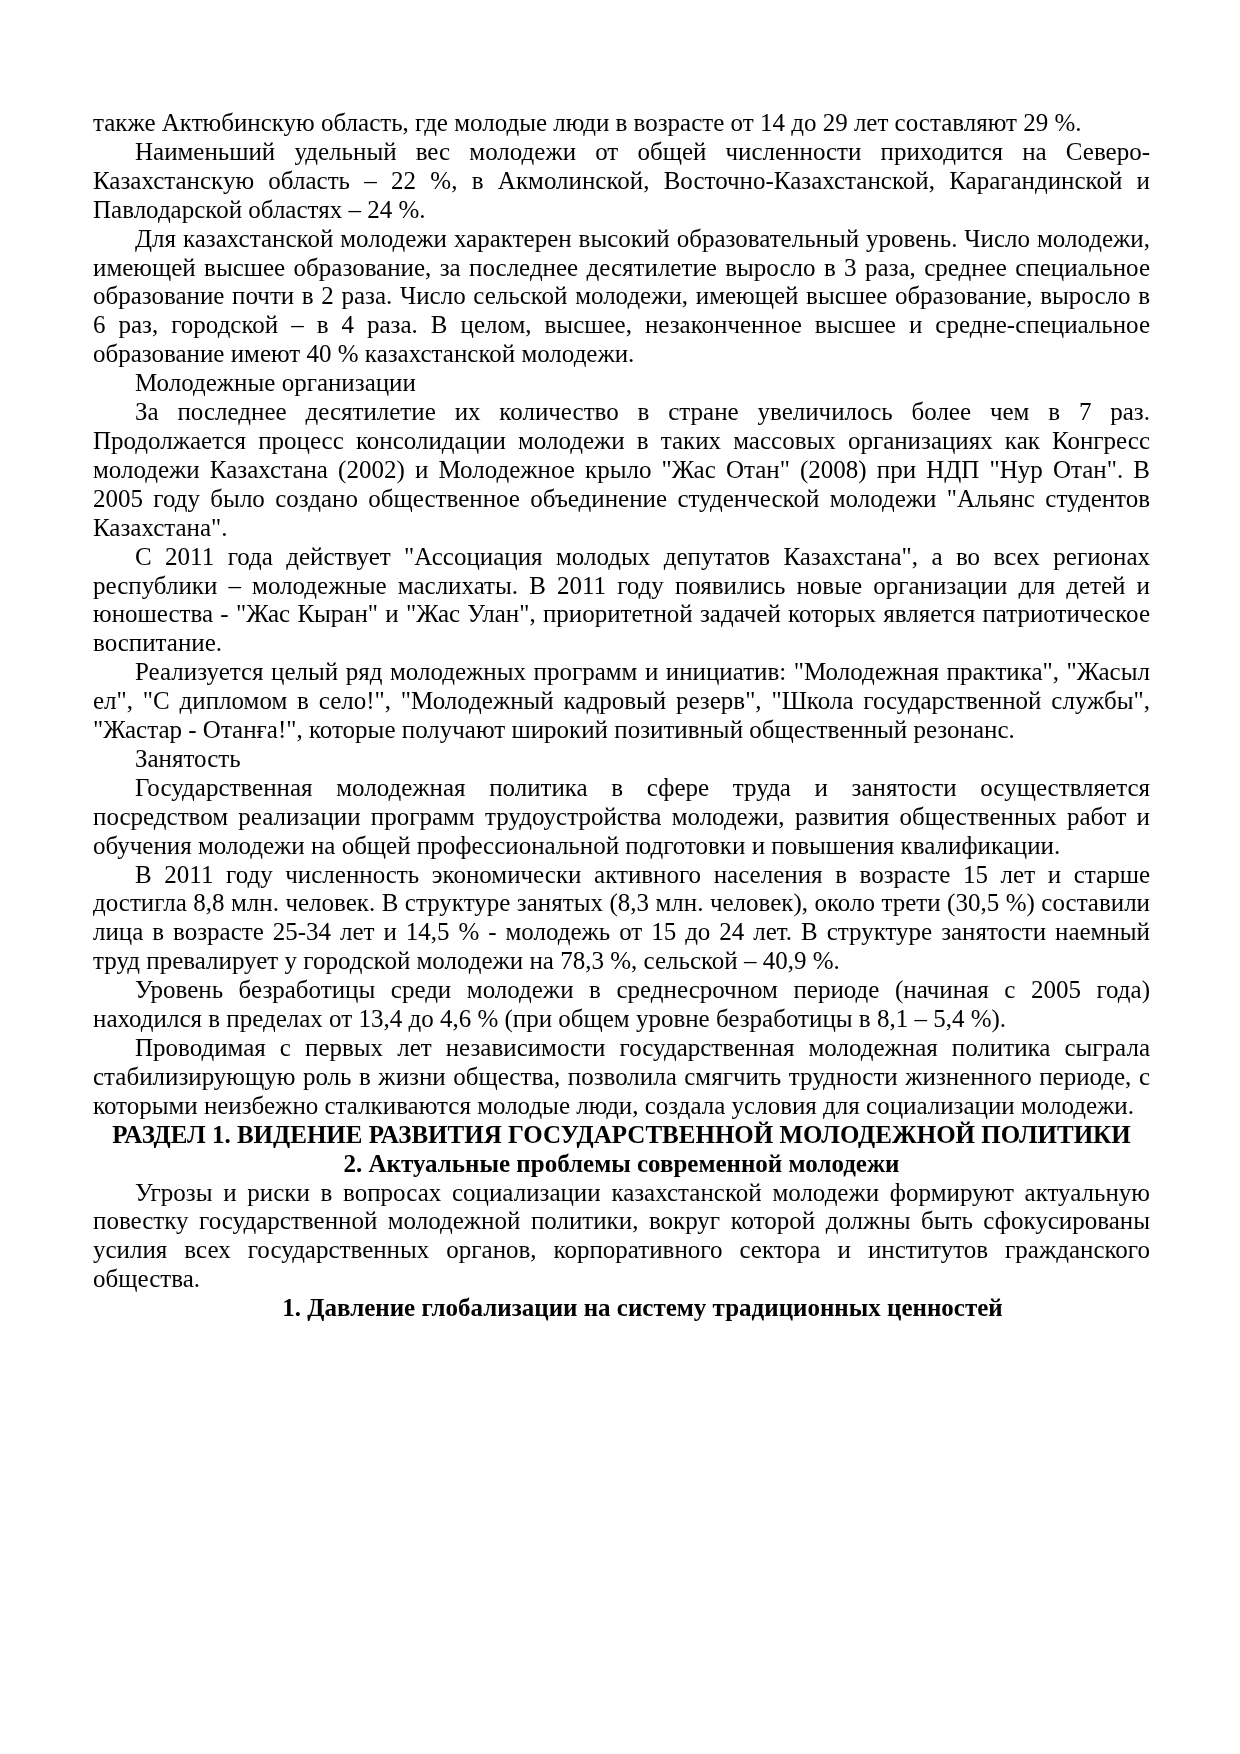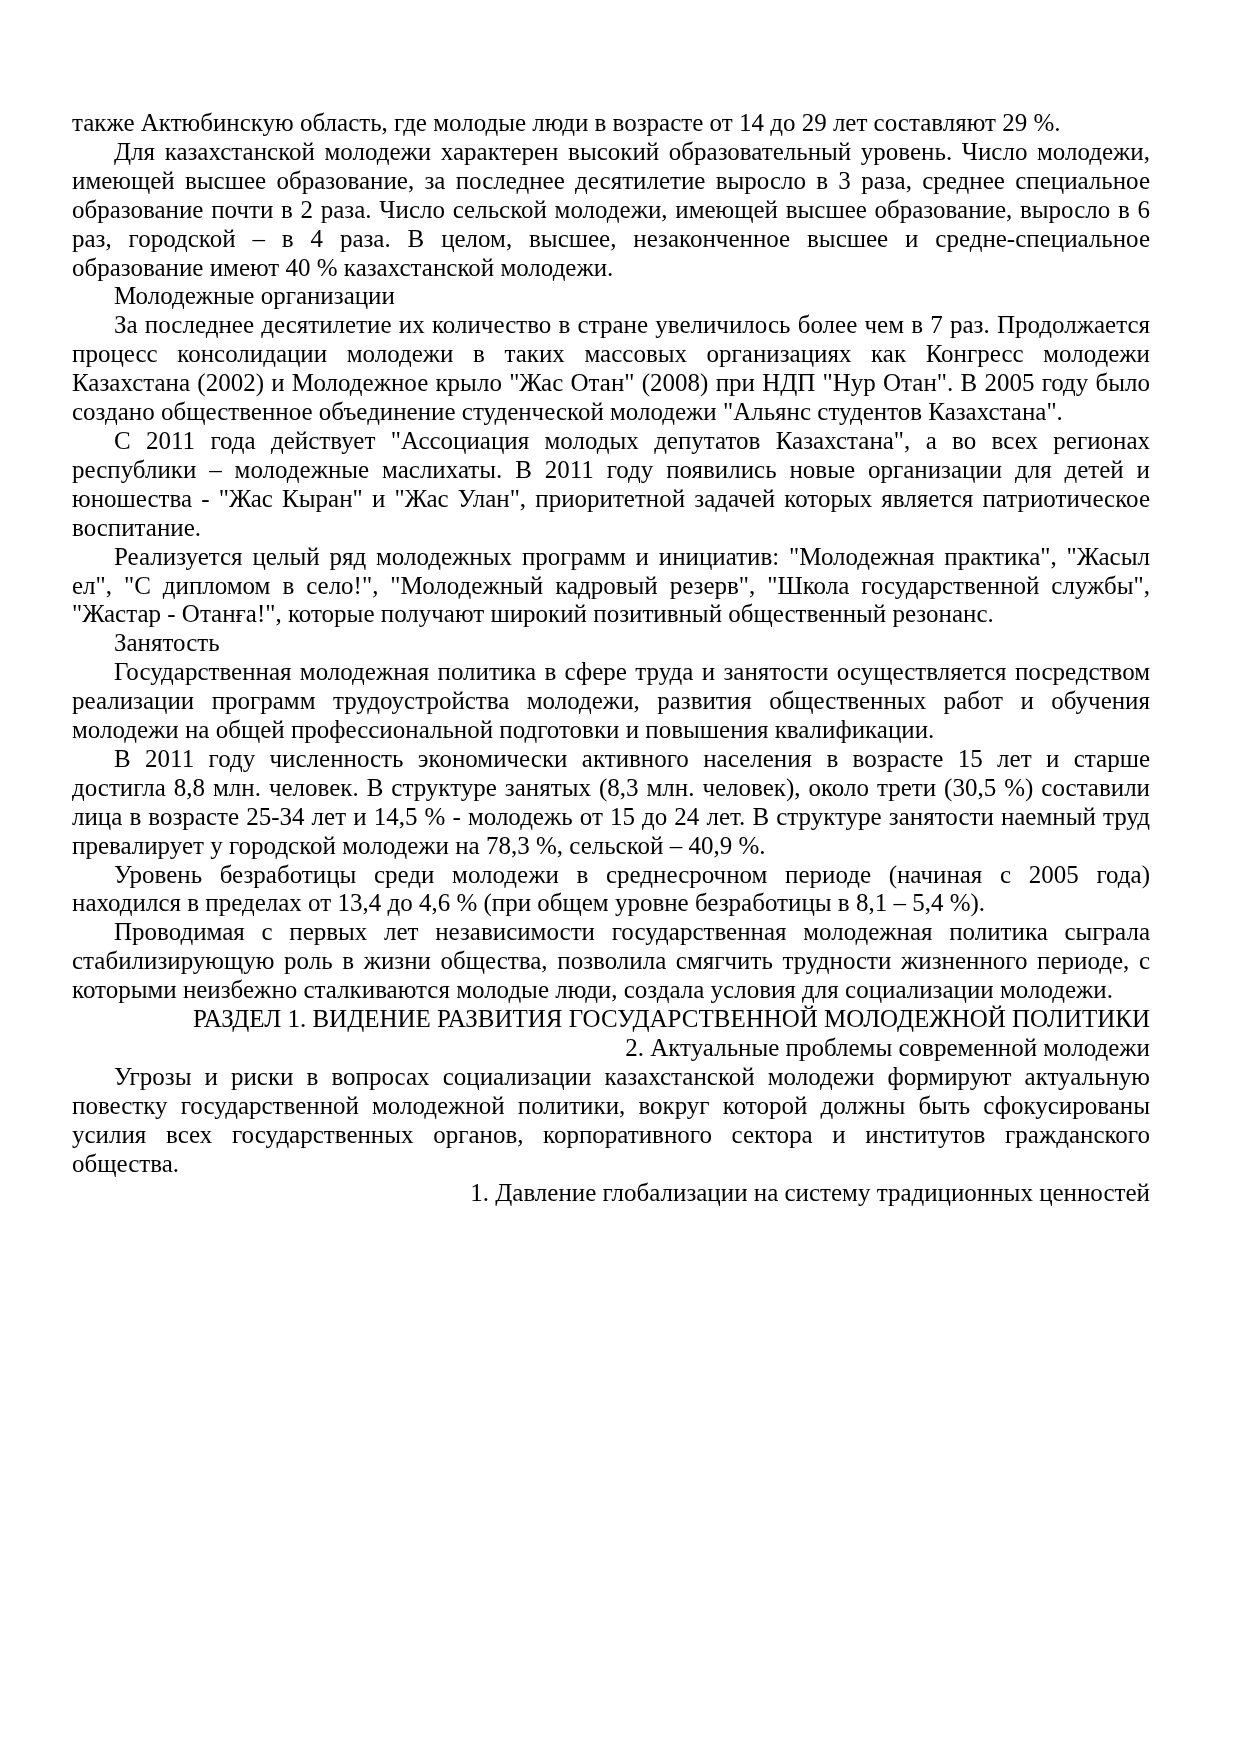--- a/index.html
+++ b/index.html
@@ -6,47 +6,49 @@
     margin: 0;
     padding: 0;
     background: #ffffff;
   }
   .page {
     position: relative;
     width: 1240px;
     height: 1754px;
     box-sizing: border-box;
     background: #ffffff;
-    padding: 109px 90px 0 72px;
+    padding: 109px 90px 0 93px;
     overflow: hidden;
   }
   .page p {
     margin: 0;
     padding: 0;
     color: #000000;
     font-family: "Liberation Serif", "DejaVu Serif", serif;
     font-size: 25px;
     line-height: 28.9px;
     text-align: justify;
   }
   .page p.indent { text-indent: 42px; }
   .page p.heading_italic {
     text-align: left;
   }
   .page p.section_caps,
   .page p.subsection,
   .page p.list_item {
-    text-align: right;
+    text-align: center;
+    font-weight: bold;
   }
 </style>
 </head>
 <body>
 
 <main class="page">
     <p class="paragraph">также Актюбинскую область, где молодые люди в возрасте от 14 до 29 лет составляют 29 %.</p>
+    <p class="paragraph indent">Наименьший удельный вес молодежи от общей численности приходится на Северо-Казахстанскую область – 22 %, в Акмолинской, Восточно-Казахстанской, Карагандинской и Павлодарской областях – 24 %.</p>
     <p class="paragraph indent">Для казахстанской молодежи характерен высокий образовательный уровень. Число молодежи, имеющей высшее образование, за последнее десятилетие выросло в 3 раза, среднее специальное образование почти в 2 раза. Число сельской молодежи, имеющей высшее образование, выросло в 6 раз, городской – в 4 раза. В целом, высшее, незаконченное высшее и средне-специальное образование имеют 40 % казахстанской молодежи.</p>
     <p class="heading_italic indent">Молодежные организации</p>
     <p class="paragraph indent">За последнее десятилетие их количество в стране увеличилось более чем в 7 раз. Продолжается процесс консолидации молодежи в таких массовых организациях как Конгресс молодежи Казахстана (2002) и Молодежное крыло "Жас Отан" (2008) при НДП "Нур Отан". В 2005 году было создано общественное объединение студенческой молодежи "Альянс студентов Казахстана".</p>
     <p class="paragraph indent">С 2011 года действует "Ассоциация молодых депутатов Казахстана", а во всех регионах республики – молодежные маслихаты. В 2011 году появились новые организации для детей и юношества - "Жас Кыран" и "Жас Улан", приоритетной задачей которых является патриотическое воспитание.</p>
     <p class="paragraph indent">Реализуется целый ряд молодежных программ и инициатив: "Молодежная практика", "Жасыл ел", "С дипломом в село!", "Молодежный кадровый резерв", "Школа государственной службы", "Жастар - Отанға!", которые получают широкий позитивный общественный резонанс.</p>
     <p class="heading_italic indent">Занятость</p>
     <p class="paragraph indent">Государственная молодежная политика в сфере труда и занятости осуществляется посредством реализации программ трудоустройства молодежи, развития общественных работ и обучения молодежи на общей профессиональной подготовки и повышения квалификации.</p>
     <p class="paragraph indent">В 2011 году численность экономически активного населения в возрасте 15 лет и старше достигла 8,8 млн. человек. В структуре занятых (8,3 млн. человек), около трети (30,5 %) составили лица в возрасте 25-34 лет и 14,5 % - молодежь от 15 до 24 лет. В структуре занятости наемный труд превалирует у городской молодежи на 78,3 %, сельской – 40,9 %.</p>
     <p class="paragraph indent">Уровень безработицы среди молодежи в среднесрочном периоде (начиная с 2005 года) находился в пределах от 13,4 до 4,6 % (при общем уровне безработицы в 8,1 – 5,4 %).</p>
     <p class="paragraph indent">Проводимая с первых лет независимости государственная молодежная политика сыграла стабилизирующую роль в жизни общества, позволила смягчить трудности жизненного периоде, с которыми неизбежно сталкиваются молодые люди, создала условия для социализации молодежи.</p>

